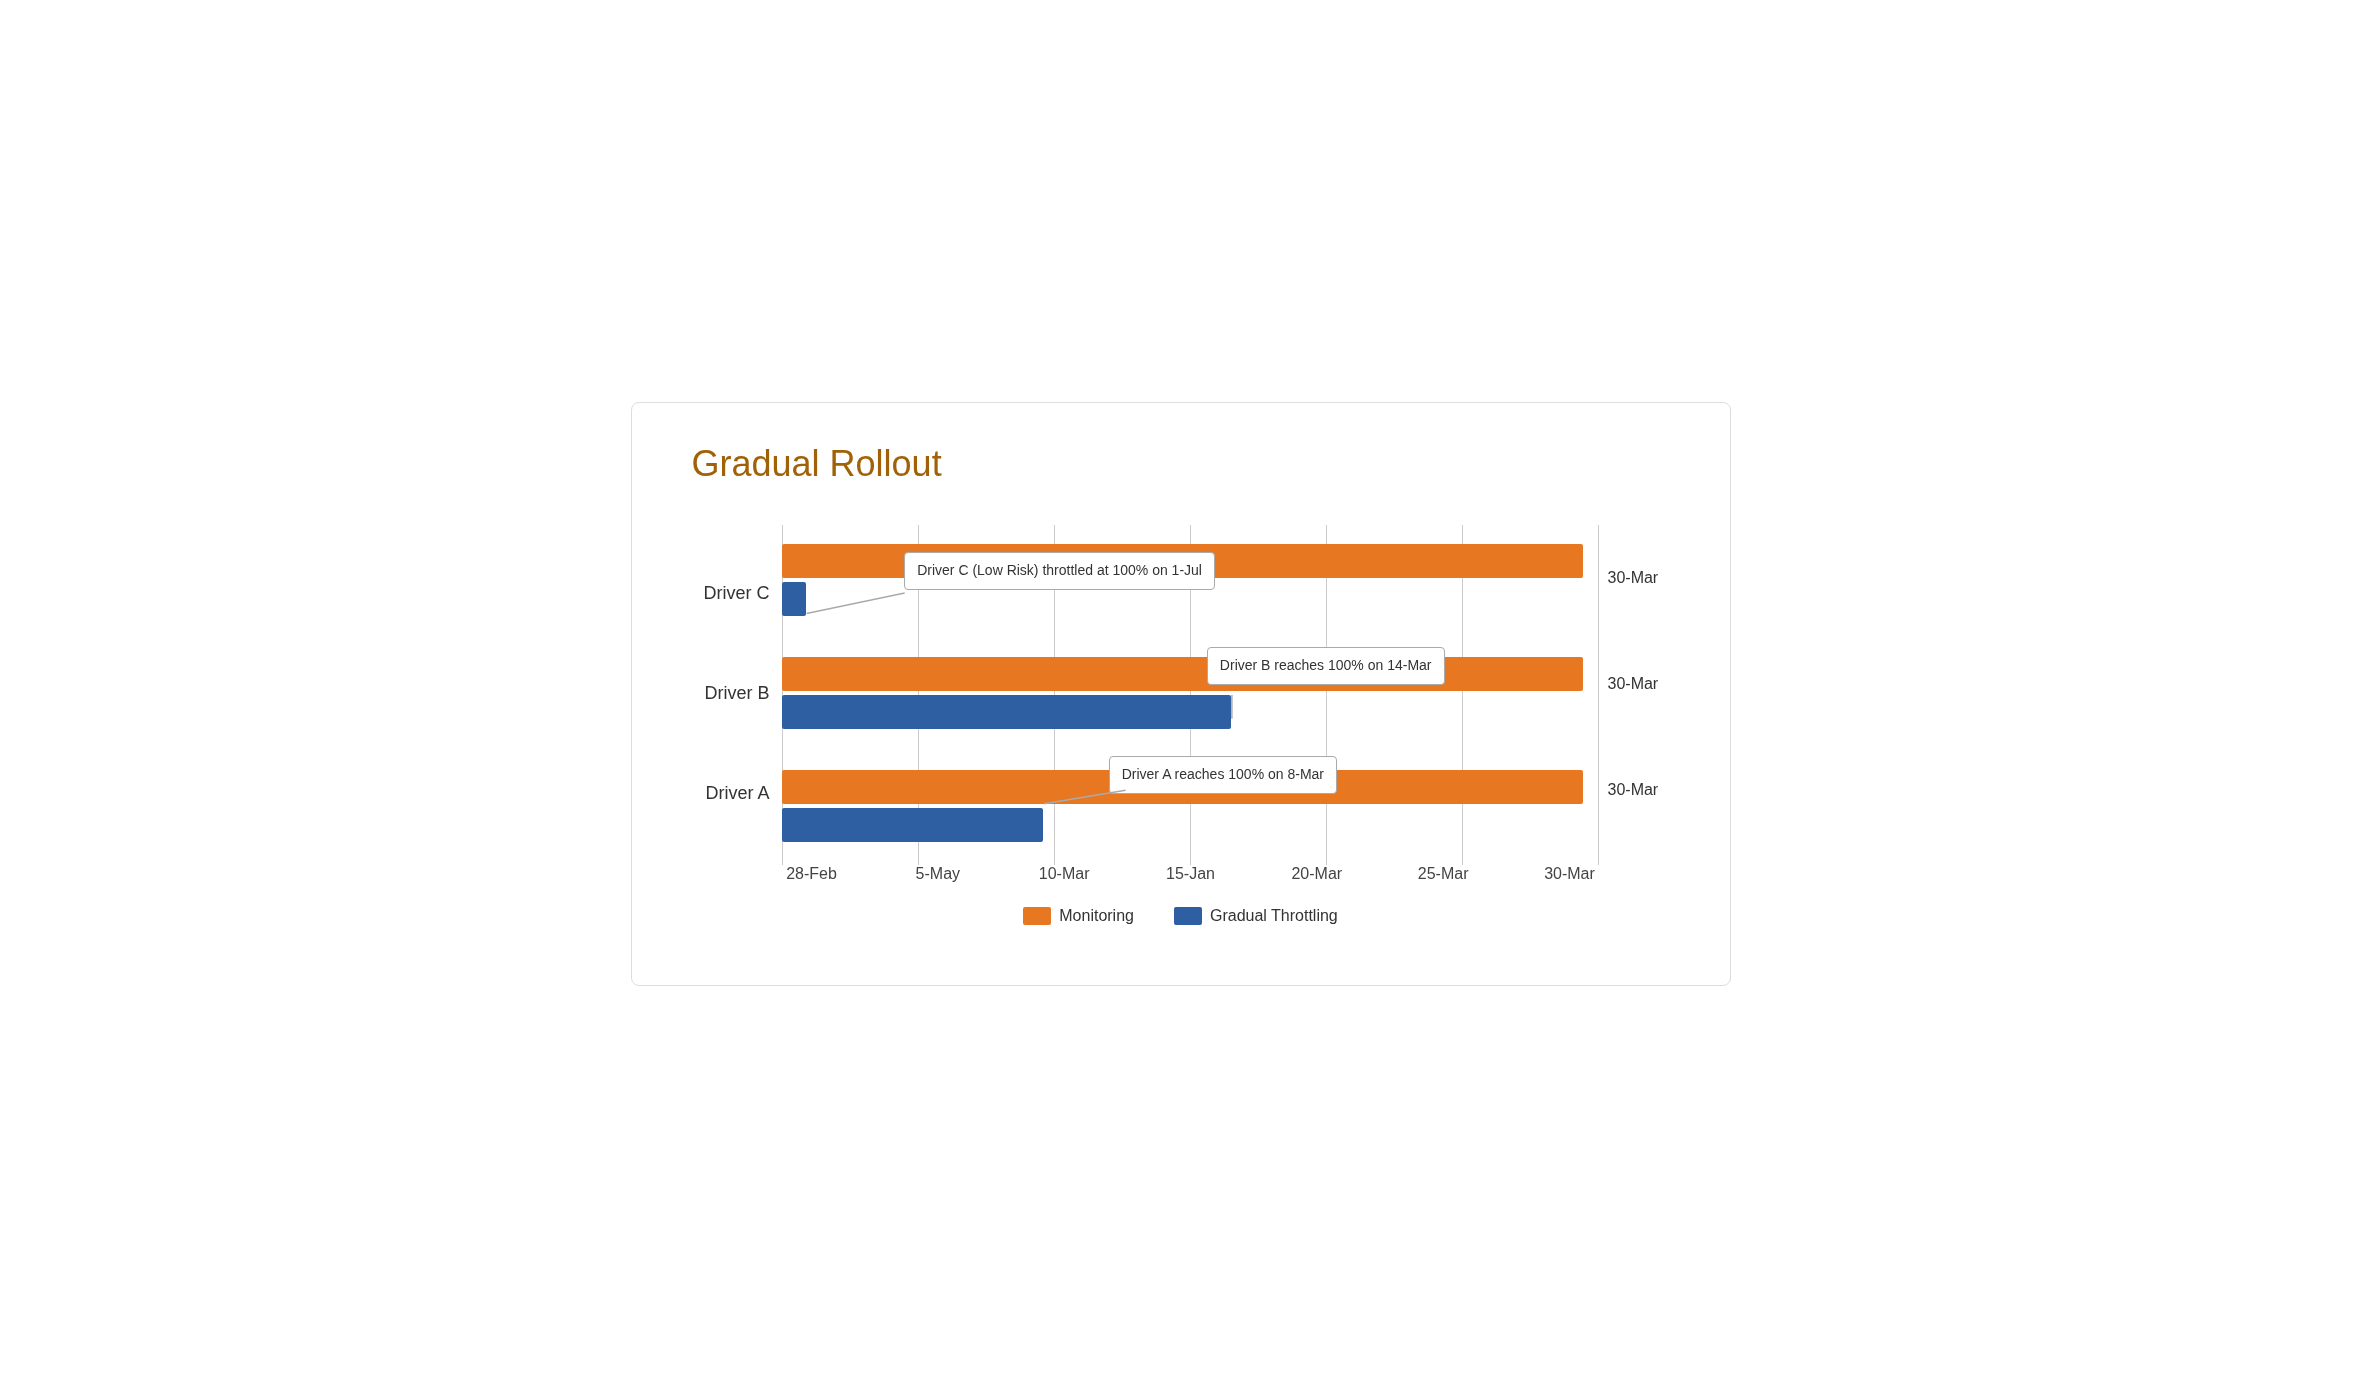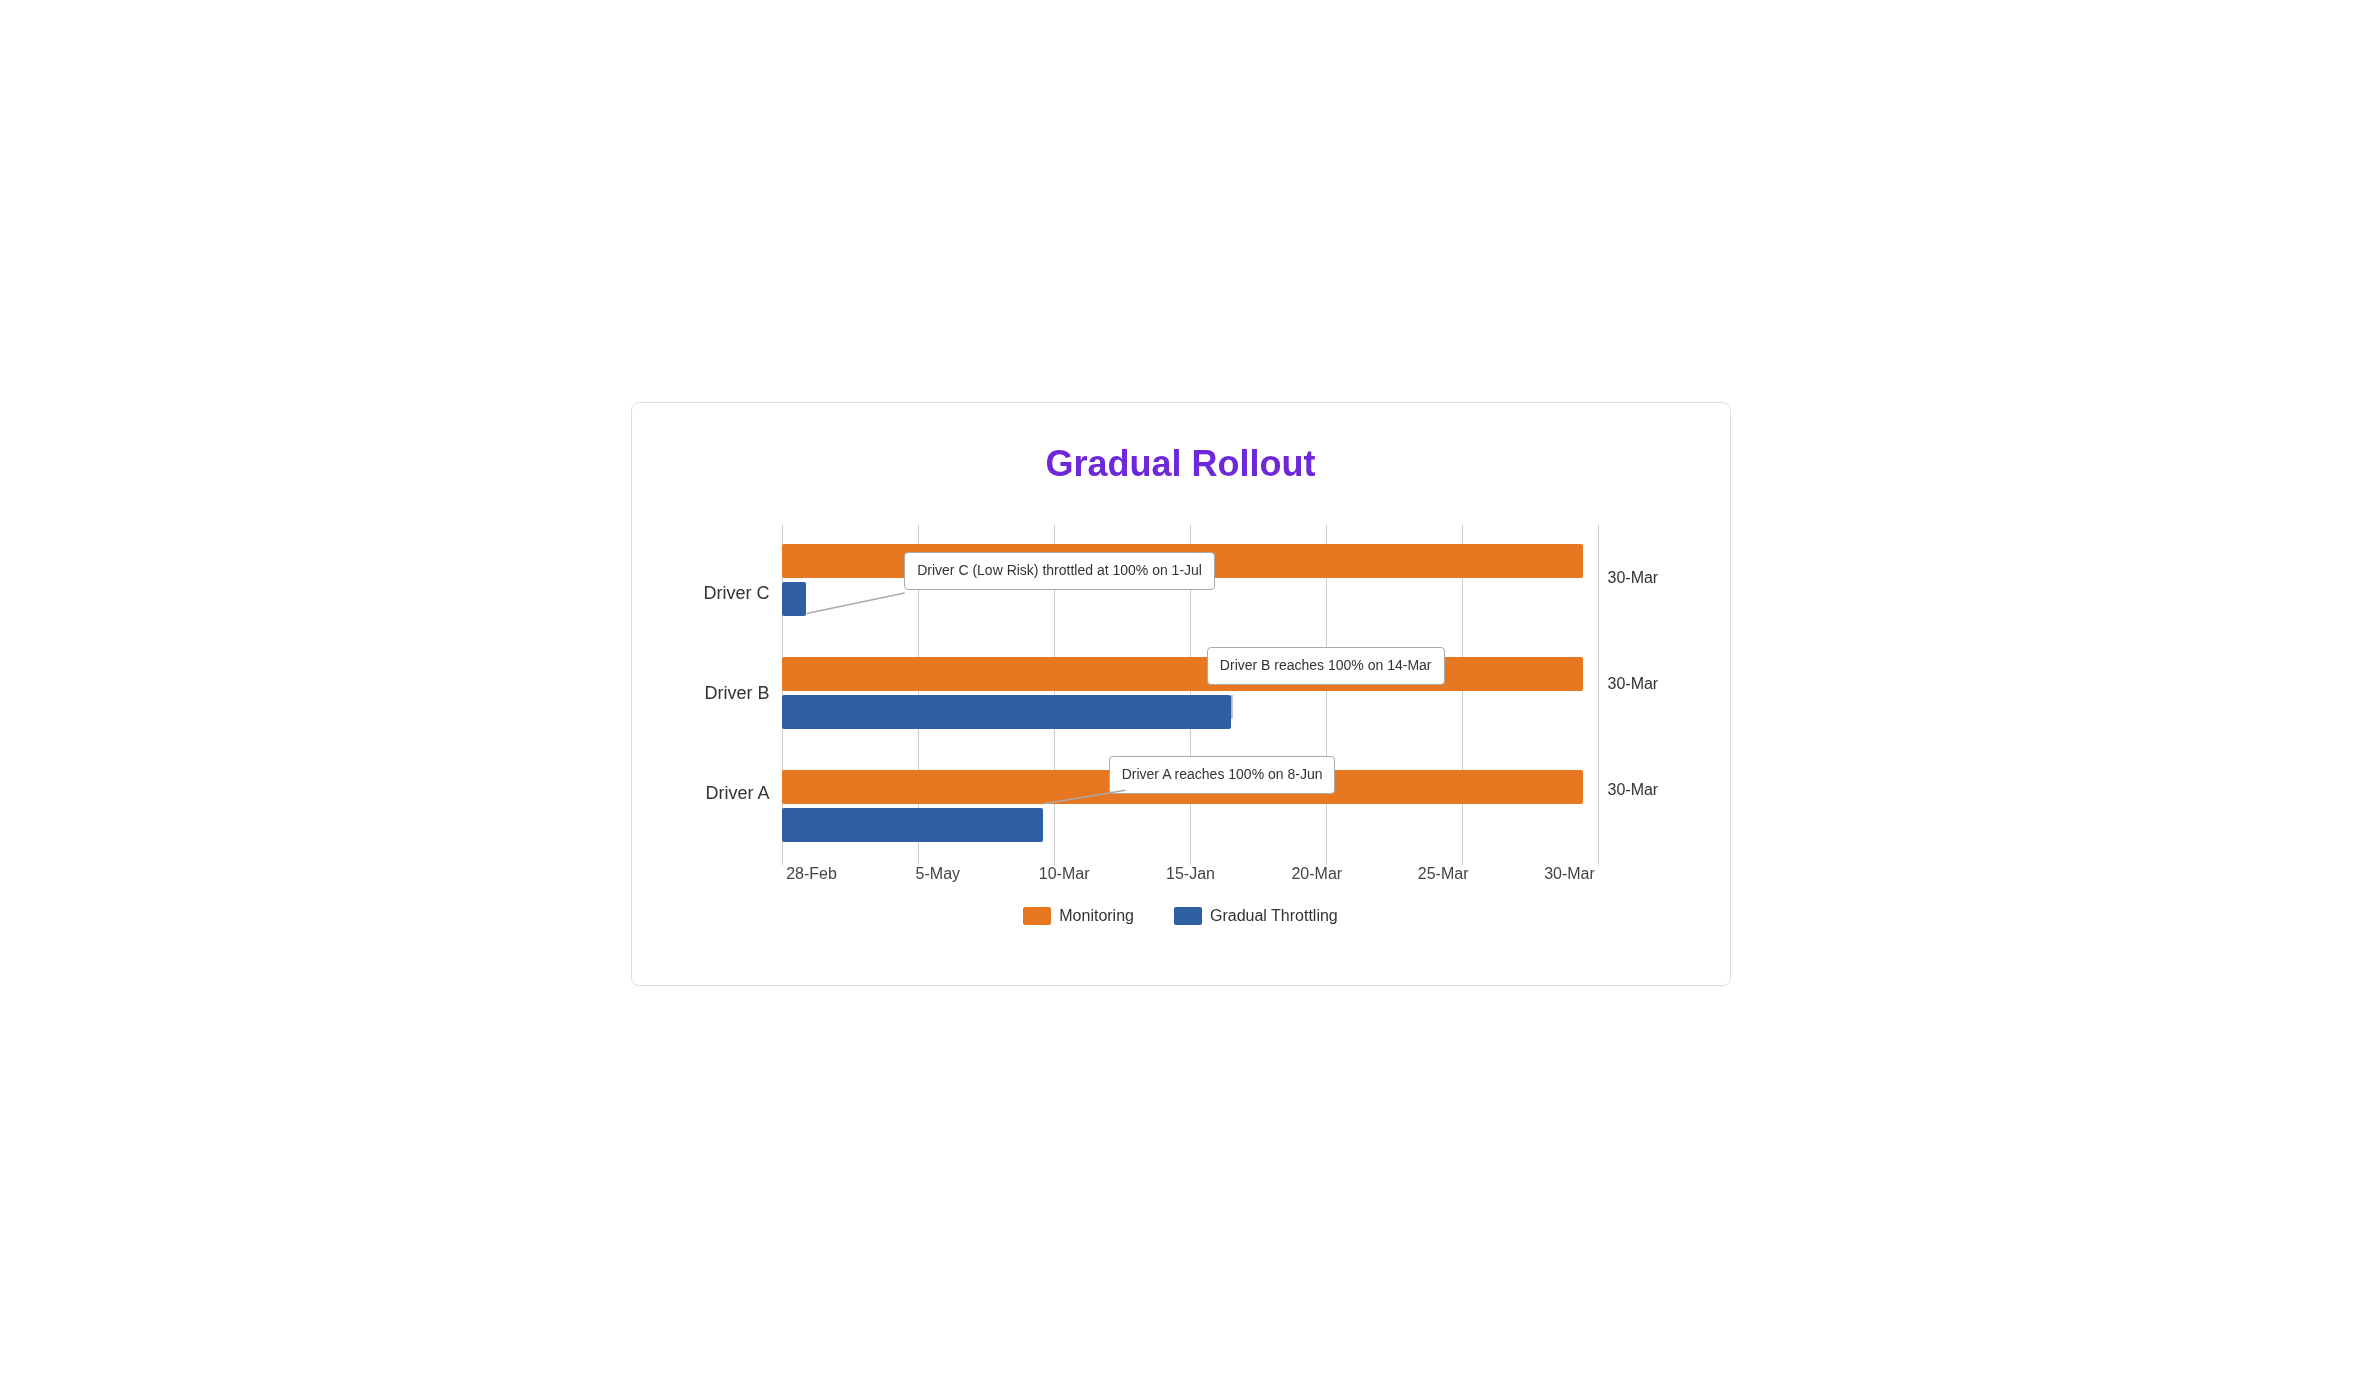--- a/index.html
+++ b/index.html
@@ -14,24 +14,24 @@
     }
     .chart-container {
       background: #fff;
       border: 1px solid #ddd;
       border-radius: 8px;
       width: 1100px;
       padding: 40px 60px 60px 60px;
       position: relative;
     }
     .chart-title {
-      text-align: center;
+      text-align: left;
       font-size: 36px;
-      font-weight: 700;
-      color: #6d28d9;
+      font-weight: 400;
+      color: #a16207;
       margin-bottom: 40px;
     }
     .y-labels {
       display: flex;
       flex-direction: column;
       justify-content: flex-end;
       width: 90px;
       padding-bottom: 40px;
     }
     .y-label {
@@ -222,21 +222,21 @@
           <span>Driver C (Low Risk) throttled at
 100% on 1-Jul</span>
         </div>
 
         <div class="annotation" style="left: 52%; top: 36%;">
           <span>Driver B reaches 100% on
 14-Mar</span>
         </div>
 
         <div class="annotation" style="left: 40%; top: 68%;">
-          <span>Driver A reaches 100% on 8-Jun</span>
+          <span>Driver A reaches 100% on 8-Mar</span>
         </div>
 
         <svg style="position:absolute;top:0;left:0;width:100%;height:100%;pointer-events:none;">
 
           <line x1="3%" y1="26%" x2="15%" y2="20%" stroke="#aaa" stroke-width="1.5"></line>
 
           <line x1="55%" y1="57%" x2="55%" y2="50%" stroke="#aaa" stroke-width="1.5"></line>
 
           <line x1="32%" y1="82%" x2="42%" y2="78%" stroke="#aaa" stroke-width="1.5"></line>
         </svg>

